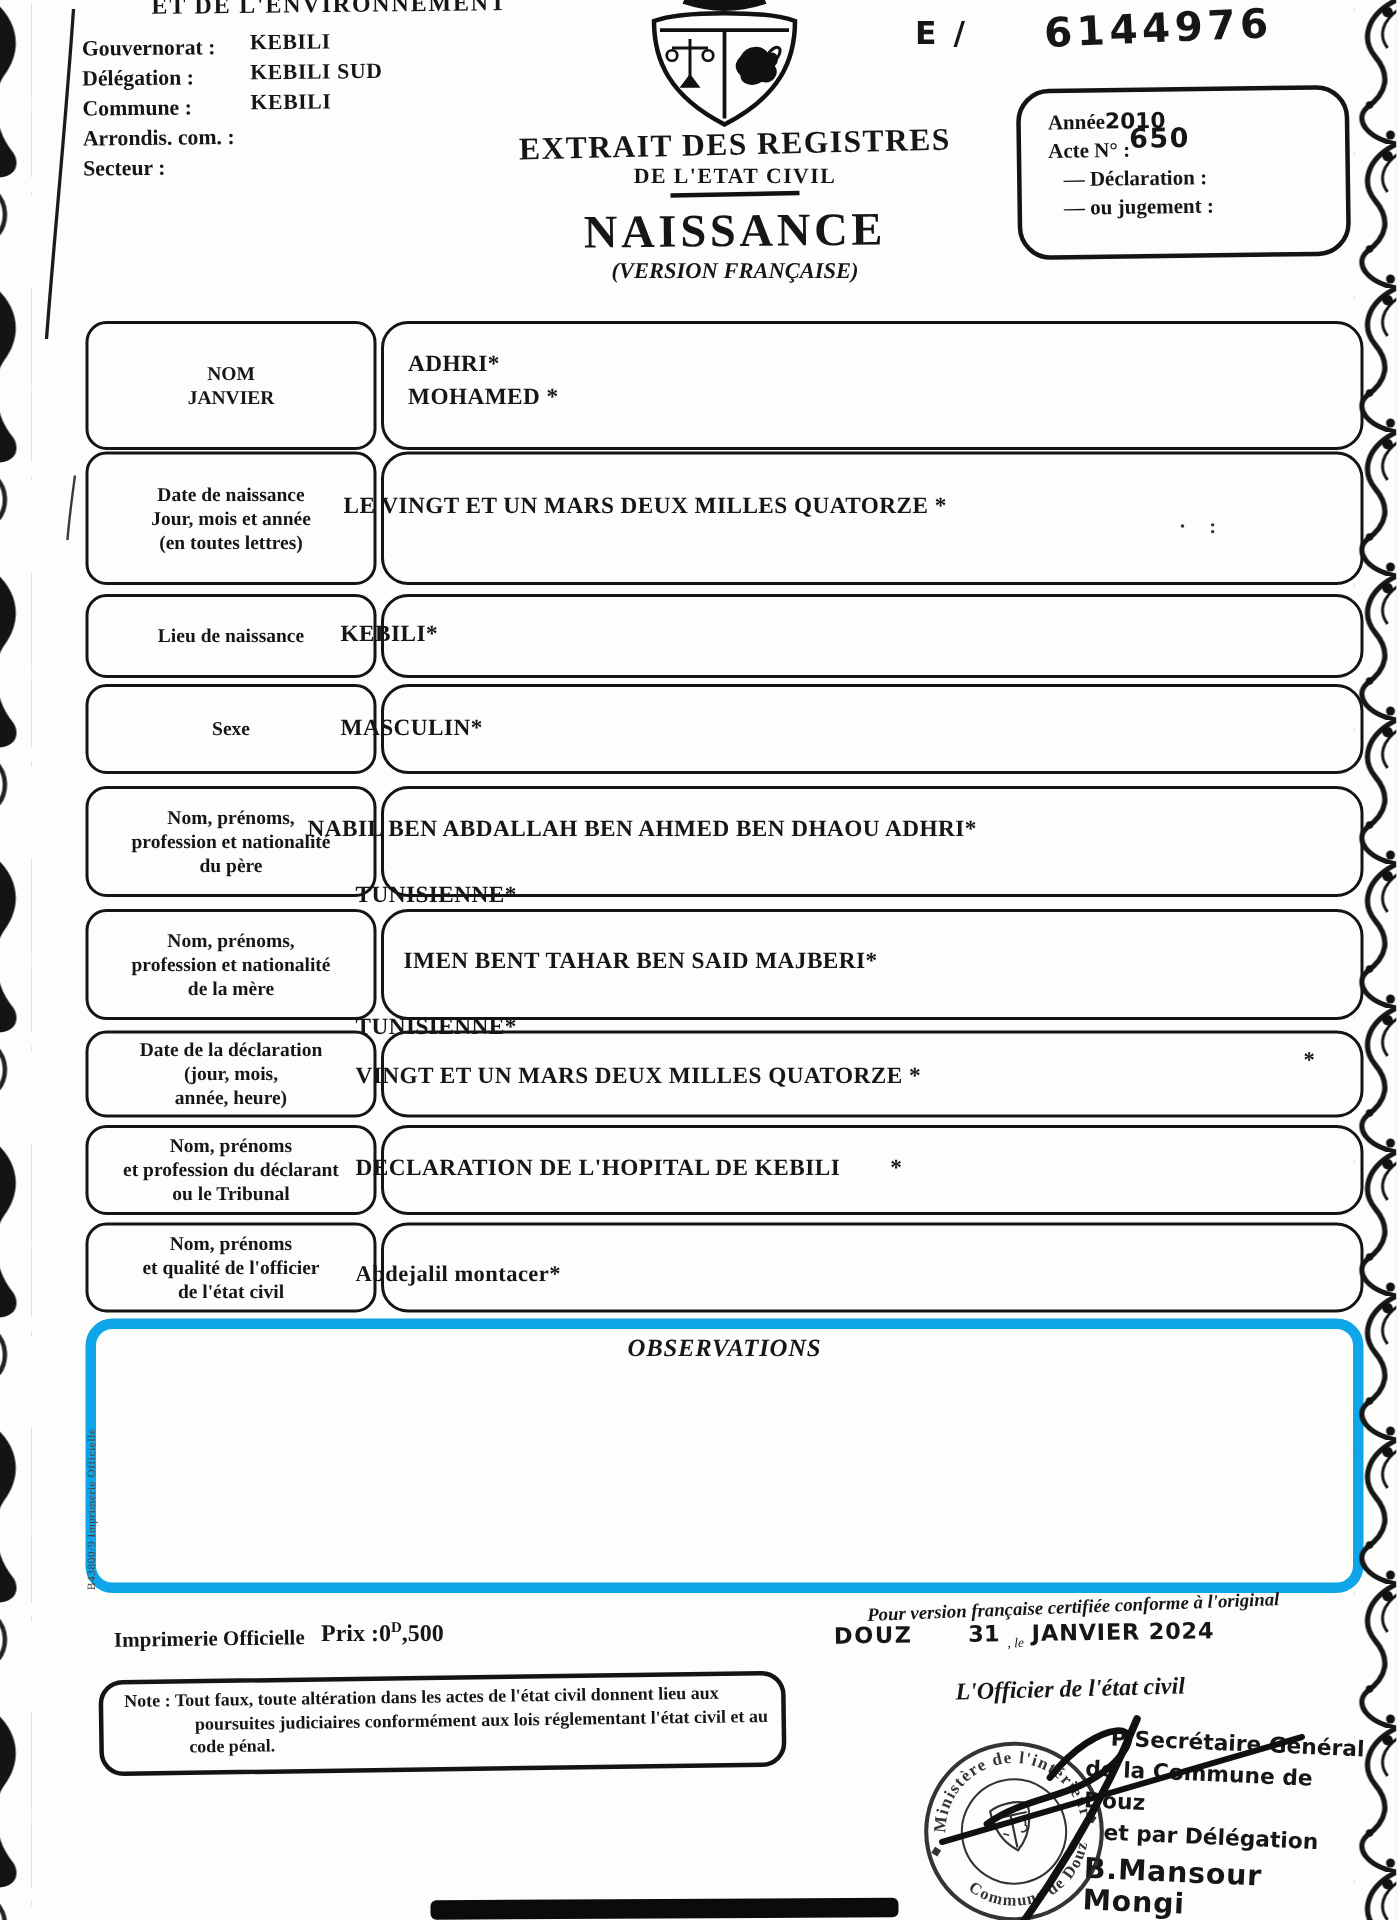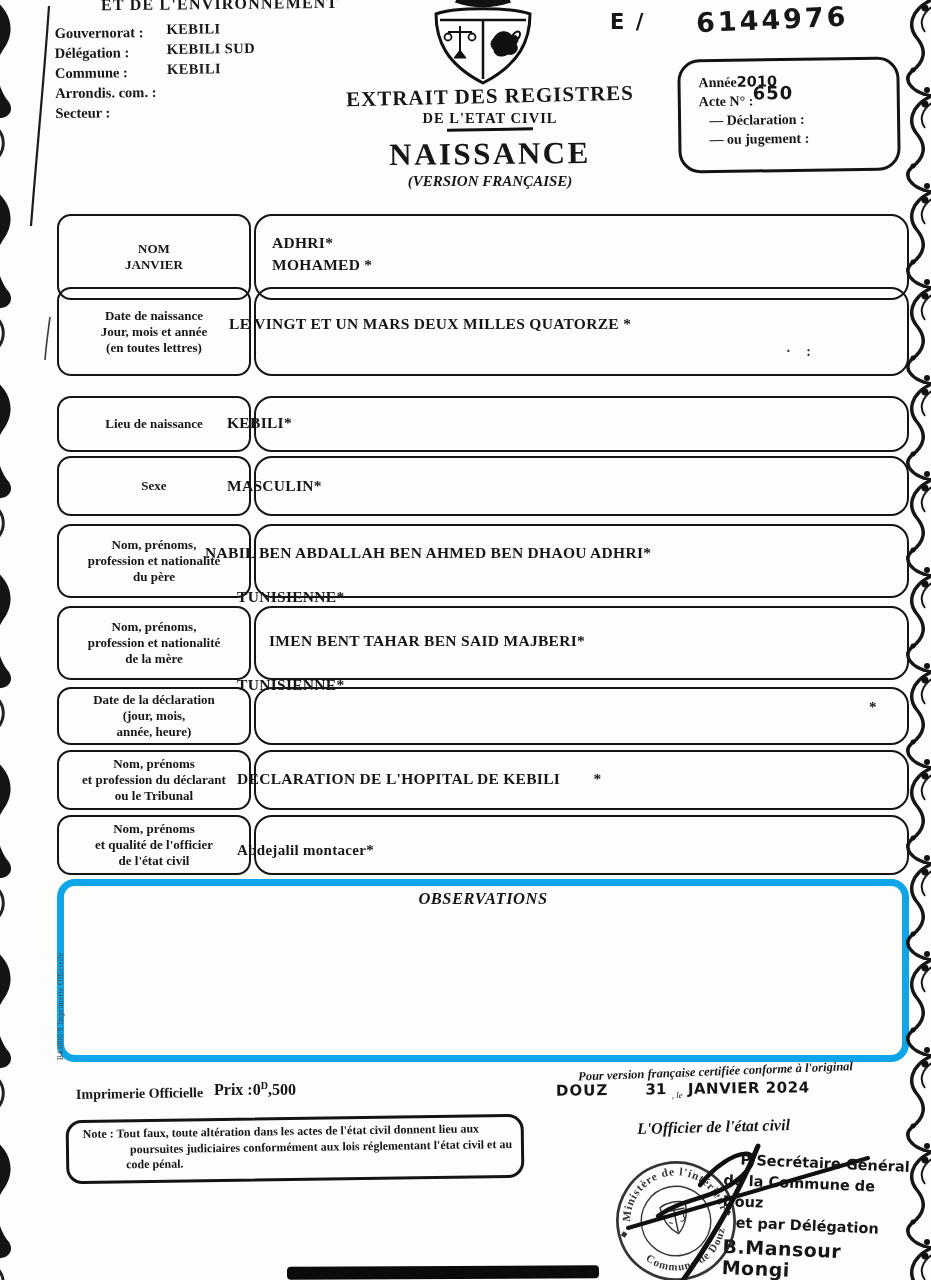--- a/index.html
+++ b/index.html
@@ -41,21 +41,21 @@
   .emblem{left:424px;top:-14px;}
 
   
   .row{position:absolute;left:57px;width:852px;}
   .label-box{position:absolute;left:0;top:0;width:194px;height:100%;border:2.5px solid #141414;border-radius:14px;
              box-sizing:border-box;display:flex;align-items:center;justify-content:center;text-align:center;
              font-weight:bold;font-size:13px;line-height:16px;padding:0 4px;}
   .value-box{position:absolute;left:197px;top:0;width:655px;height:100%;border:2.5px solid #141414;border-radius:18px;box-sizing:border-box;}
   .value-text{position:absolute;font-weight:bold;font-size:15.5px;letter-spacing:0.3px;line-height:22px;}
   .r1{top:214px;height:86px;} .r1 .value-text{left:215px;top:18px;}
-  .r2{top:287px;height:89px;} .r2 .value-text{left:172px;top:26px;}
+  .r2{top:301px;height:89px;} .r2 .value-text{left:172px;top:26px;}
   .r3{top:396px;height:56px;} .r3 .value-text{left:170px;top:16px;}
   .r4{top:456px;height:60px;} .r4 .value-text{left:170px;top:19px;}
   .r5{top:524px;height:74px;} .r5 .value-text{left:148px;top:18px;}
   .r6{top:606px;height:74px;} .r6 .value-text{left:212px;top:24px;}
   .r7{top:687px;height:58px;} .r7 .value-text{left:180px;top:20px;}
   .r8{top:750px;height:60px;} .r8 .value-text{left:180px;top:18px;}
   .r9{top:815px;height:60px;} .r9 .value-text{left:180px;top:24px;font-size:15px;}
   .overflow-word{font-weight:bold;font-size:15.5px;letter-spacing:0.3px;z-index:3;}
   .tun1{left:237px;top:588px;} .tun2{left:237px;top:676px;}
   .aside-r2{left:786px;top:344px;font-weight:bold;font-size:14px;color:#333;letter-spacing:6px;}
@@ -211,20 +211,21 @@
 profession et nationalité
 de la mère</div>
     <div class="value-box"></div>
     <span class="value-text prew">IMEN BENT TAHAR BEN SAID MAJBERI*</span>
   </div>
   <div class="row r7">
     <div class="label-box pre">Date de la déclaration
 (jour, mois,
 année, heure)</div>
     <div class="value-box"></div>
+    <span class="value-text prew">VINGT ET UN MARS DEUX MILLES QUATORZE *</span>
   </div>
   <div class="row r8">
     <div class="label-box pre">Nom, prénoms
 et profession du déclarant
 ou le Tribunal</div>
     <div class="value-box"></div>
     <span class="value-text prew">DECLARATION DE L'HOPITAL DE KEBILI        *</span>
   </div>
   <div class="row r9">
     <div class="label-box pre">Nom, prénoms

